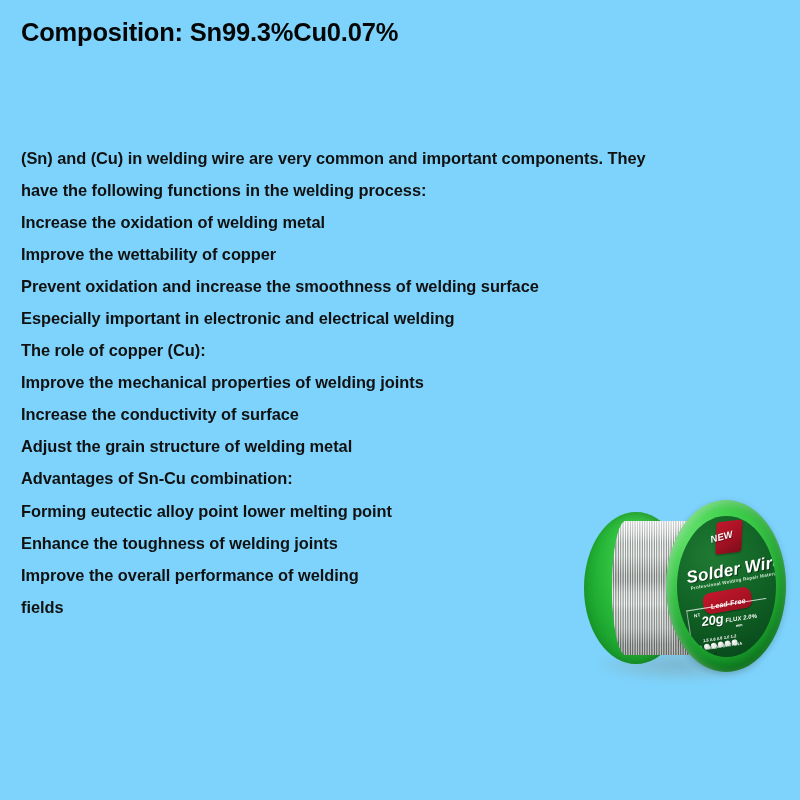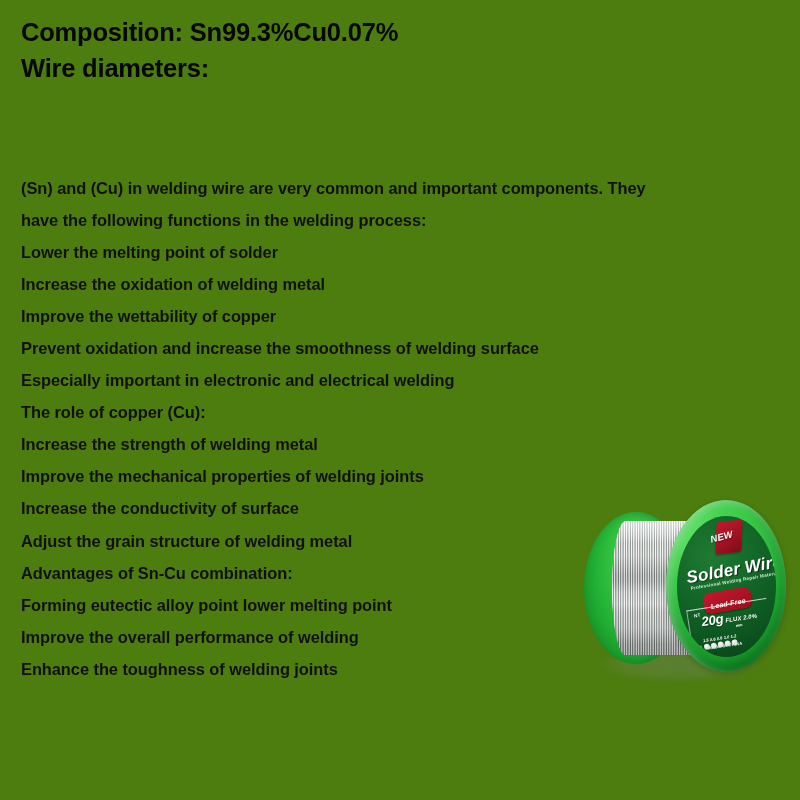--- a/index.html
+++ b/index.html
@@ -14,21 +14,21 @@
     font-family: "Liberation Sans", sans-serif;
     color: #0a0a0a;
     overflow: hidden;
     position: relative;
   }
 
   #page {
     position: relative;
     width: 800px;
     height: 800px;
-    background: #4d7c0f;
+    background: #7dd3fc;
   }
 
   
   .headings {
     position: absolute;
     left: 21px;
     top: 14px;
     width: 760px;
   }
   .heading-line {
@@ -37,21 +37,21 @@
     line-height: 36px;
     letter-spacing: -0.2px;
     color: #060606;
     white-space: nowrap;
   }
 
   
   .body-block {
     position: absolute;
     left: 21px;
-    top: 172px;
+    top: 142px;
     width: 772px;
   }
   .body-line {
     font-weight: bold;
     font-size: 16.4px;
     line-height: 32.05px;
     color: #111111;
     letter-spacing: -0.05px;
   }
 
@@ -363,40 +363,38 @@
     white-space: nowrap;
   }
 </style>
 </head>
 <body>
 
 <div id="page">
 
   <div class="headings">
     <div class="heading-line">Composition: Sn99.3%Cu0.07%</div>
-    <div class="heading-line">Wire diameters:</div>
   </div>
 
   <div class="body-block">
     <div class="body-line">(Sn) and (Cu) in welding wire are very common and important components. They</div>
     <div class="body-line">have the following functions in the welding process:</div>
-    <div class="body-line">Lower the melting point of solder</div>
     <div class="body-line">Increase the oxidation of welding metal</div>
     <div class="body-line">Improve the wettability of copper</div>
     <div class="body-line">Prevent oxidation and increase the smoothness of welding surface</div>
     <div class="body-line">Especially important in electronic and electrical welding</div>
     <div class="body-line">The role of copper (Cu):</div>
-    <div class="body-line">Increase the strength of welding metal</div>
     <div class="body-line">Improve the mechanical properties of welding joints</div>
     <div class="body-line">Increase the conductivity of surface</div>
     <div class="body-line">Adjust the grain structure of welding metal</div>
     <div class="body-line">Advantages of Sn-Cu combination:</div>
     <div class="body-line">Forming eutectic alloy point lower melting point</div>
+    <div class="body-line">Enhance the toughness of welding joints</div>
     <div class="body-line">Improve the overall performance of welding</div>
-    <div class="body-line">Enhance the toughness of welding joints</div>
+    <div class="body-line">fields</div>
   </div>
 
   <div class="product-photo">
     <div class="spool-scene">
 
       <div class="spool-shadow"></div>
 
       <div class="flange-back"></div>
 
       <div class="wire-drum"></div>

